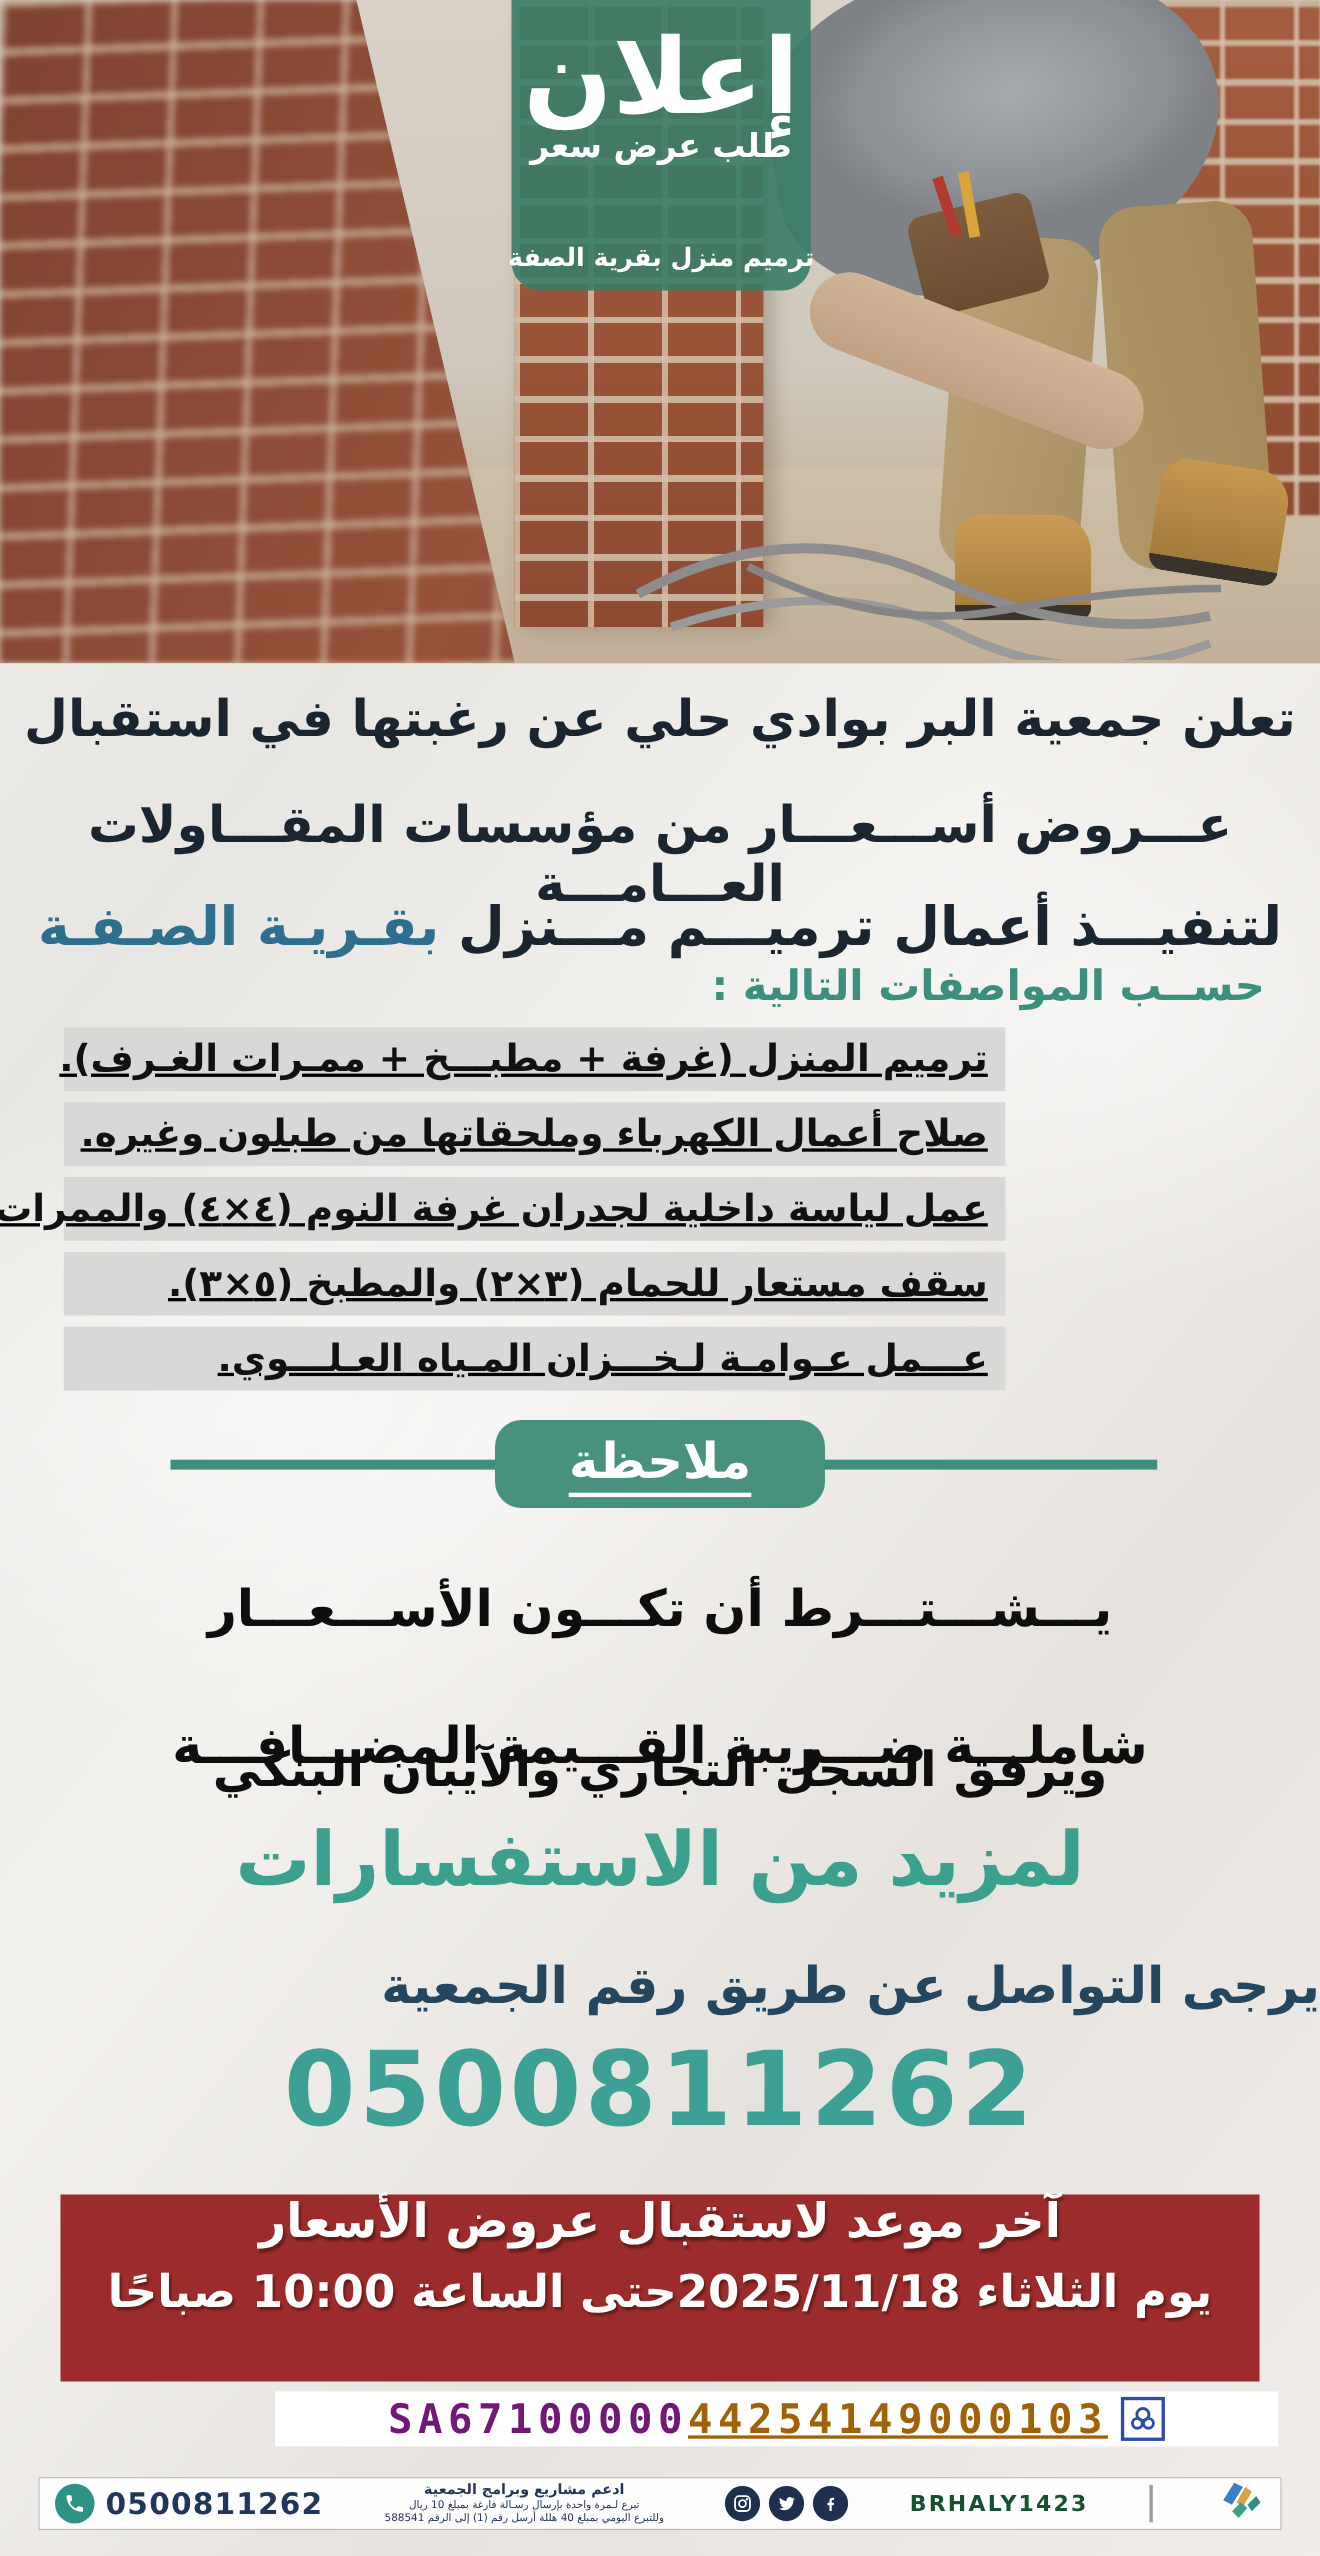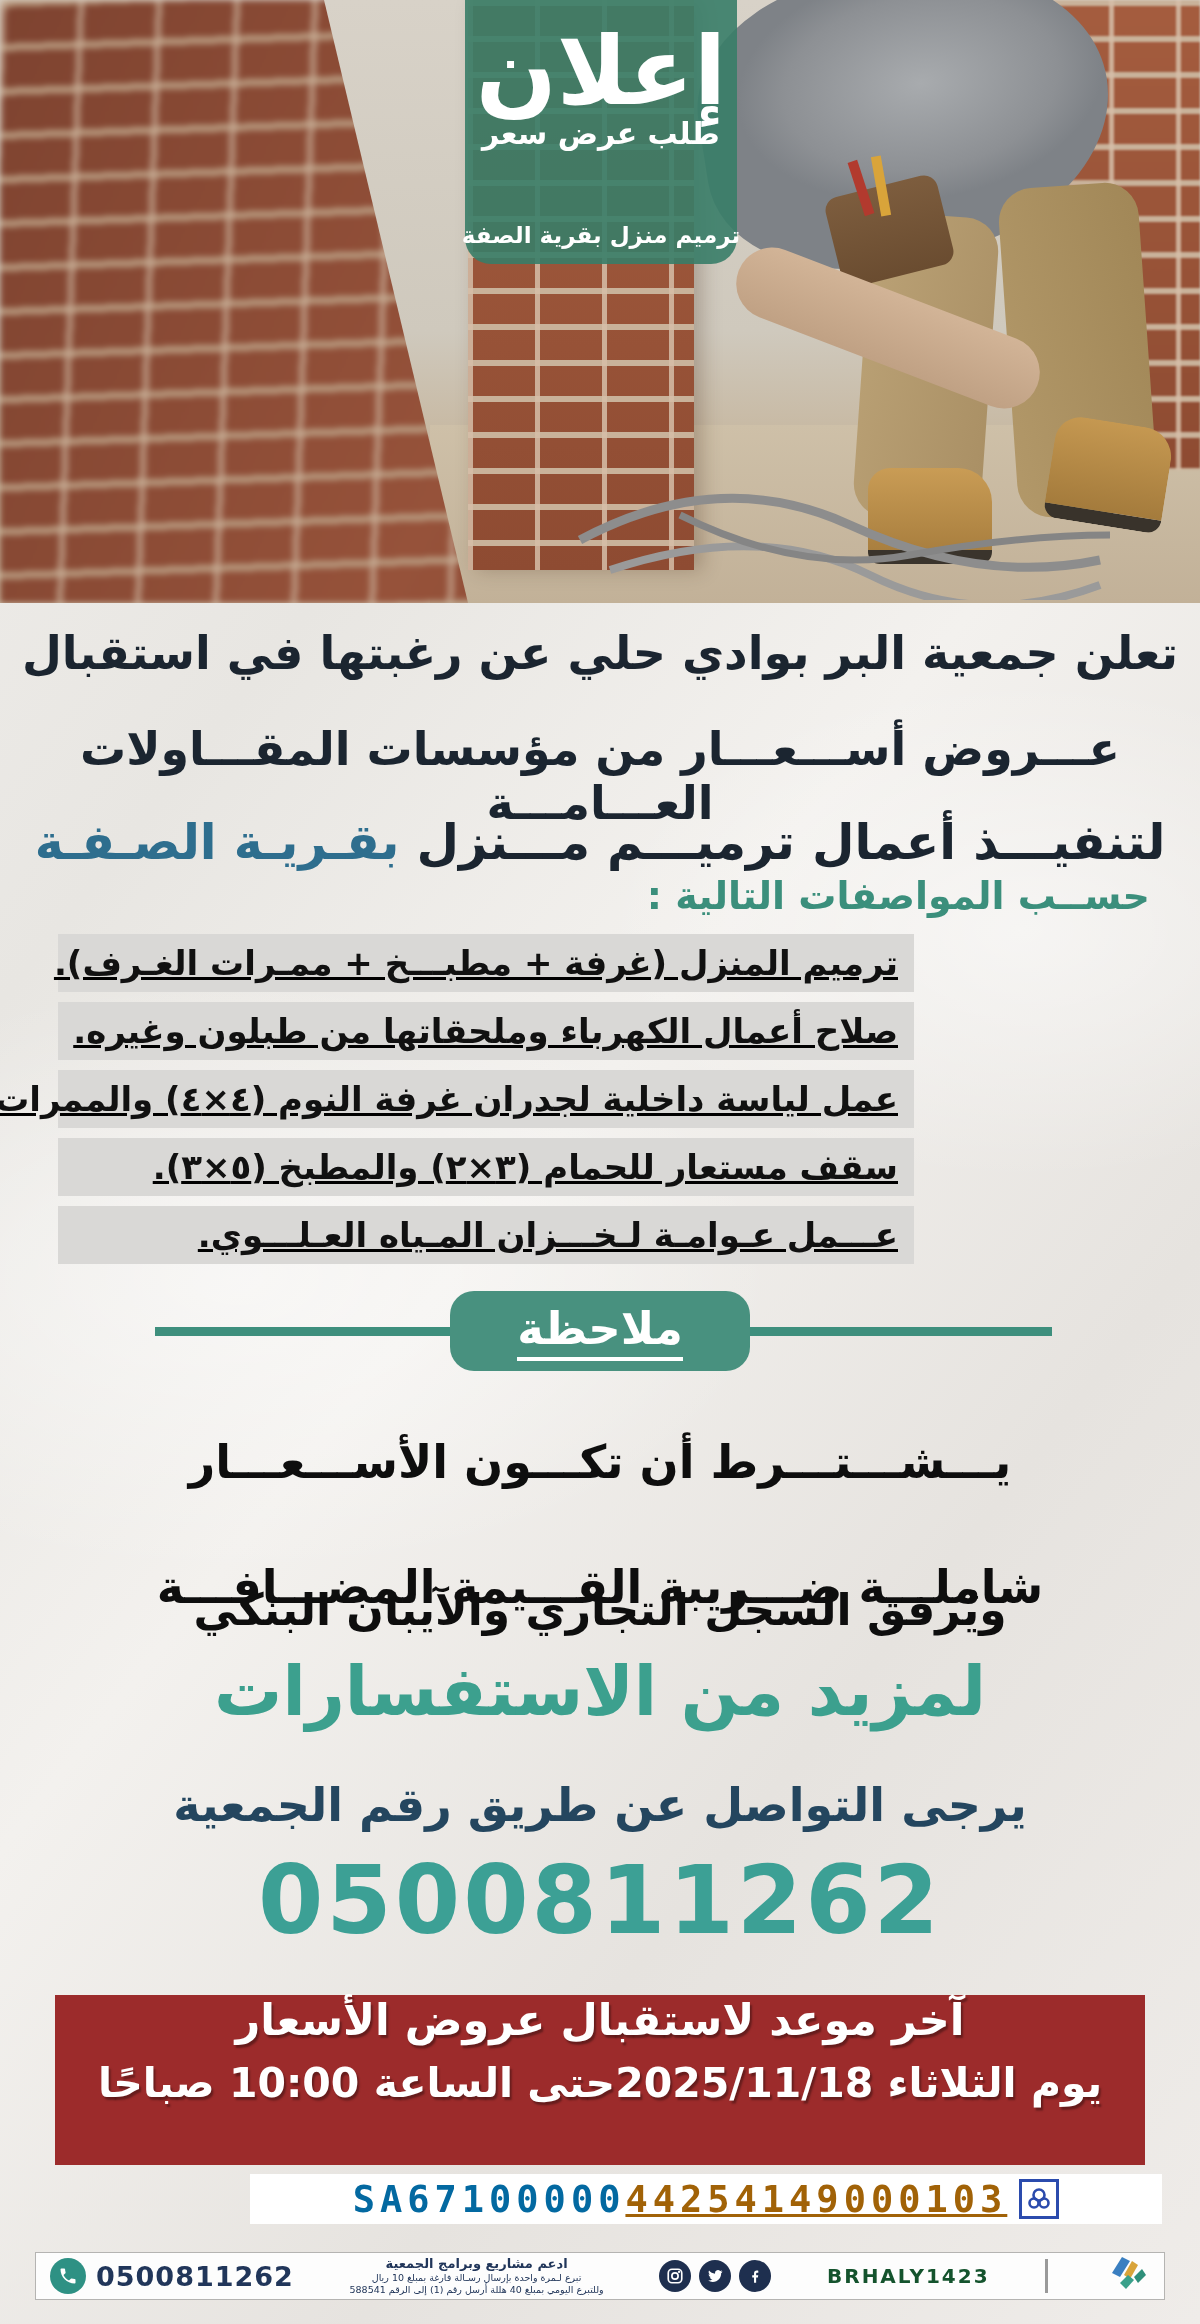--- a/index.html
+++ b/index.html
@@ -82,34 +82,34 @@
       display:flex; align-items:center; justify-content:center; }
   .note-pill span{ color:#fff; font-size:45px; font-weight:bold; border-bottom:4px solid #fff; padding-bottom:2px; }
   .note-text{ position:absolute; left:0; width:1200px; text-align:center; direction:rtl;
       font-weight:bold; color:#0e0e0e; }
   .nt1{ top:1424px; font-size:46px;margin-top:11px; }
   .nt2{ top:1560px; font-size:46px; }
   .nt3{ top:1584px; font-size:44px; }
   
   .inq-heading{ position:absolute; top:1652px; left:0; width:1200px; text-align:center; direction:rtl;
       font-size:68px; font-weight:bold; color:#3ca08e; }
-  .inq-sub{ position:absolute; top:1778px; left:0; width:1200px; text-align:center; direction:rtl;
+  .inq-sub{ position:absolute; top:1778px; left:0; width:1200px; text-align:right; direction:rtl;
       font-size:46px; font-weight:bold; color:#24465f; }
   .inq-phone{ position:absolute; top:1846px; left:0; width:1200px; text-align:center; direction:ltr;
       font-size:94px; font-weight:bold; color:#3ca095; letter-spacing:3px; }
   
   .deadline{ position:absolute; top:1995px; left:55px; width:1090px; height:170px; background:#9c2b2b;
       color:#fff; text-align:center; direction:rtl; }
   .dl1{ font-size:43px; font-weight:bold; text-shadow:2px 3px 2px rgba(0,0,0,.35); }
   .dl2{ margin-top:14px; font-size:41px; font-weight:bold; text-shadow:2px 3px 2px rgba(0,0,0,.35); }
   
   .iban-bar{ position:absolute; top:2174px; left:250px; width:912px; height:50px; background:#fff;
       display:flex; align-items:center; justify-content:center; direction:ltr;
       font-family:"DejaVu Sans Mono", monospace; font-weight:bold; font-size:37px; letter-spacing:5px; }
-  .iban-prefix{ color:#0369a1; }
+  .iban-prefix{ color:#701a75; }
   .iban-rest{ color:#a16207;text-decoration:underline; }
   .bank-icon{ width:40px; height:40px; border:3px solid #2b4bad; margin-left:12px;
       display:flex; align-items:center; justify-content:center; }
   
   .footer-bar{ position:absolute; top:2252px; left:35px; width:1130px; height:48px; background:#fdfdfd;
       border:1px solid #b5b4b2; display:flex; align-items:center; justify-content:space-between; padding:0 14px; }
   .f-phone{ display:flex; align-items:center; gap:10px; }
   .f-phone-circle{ width:36px; height:36px; border-radius:50%; background:#2e9184;
       display:flex; align-items:center; justify-content:center; }
   .f-phone-num{ font-size:27px; font-weight:bold; color:#21365a; letter-spacing:1px; }

